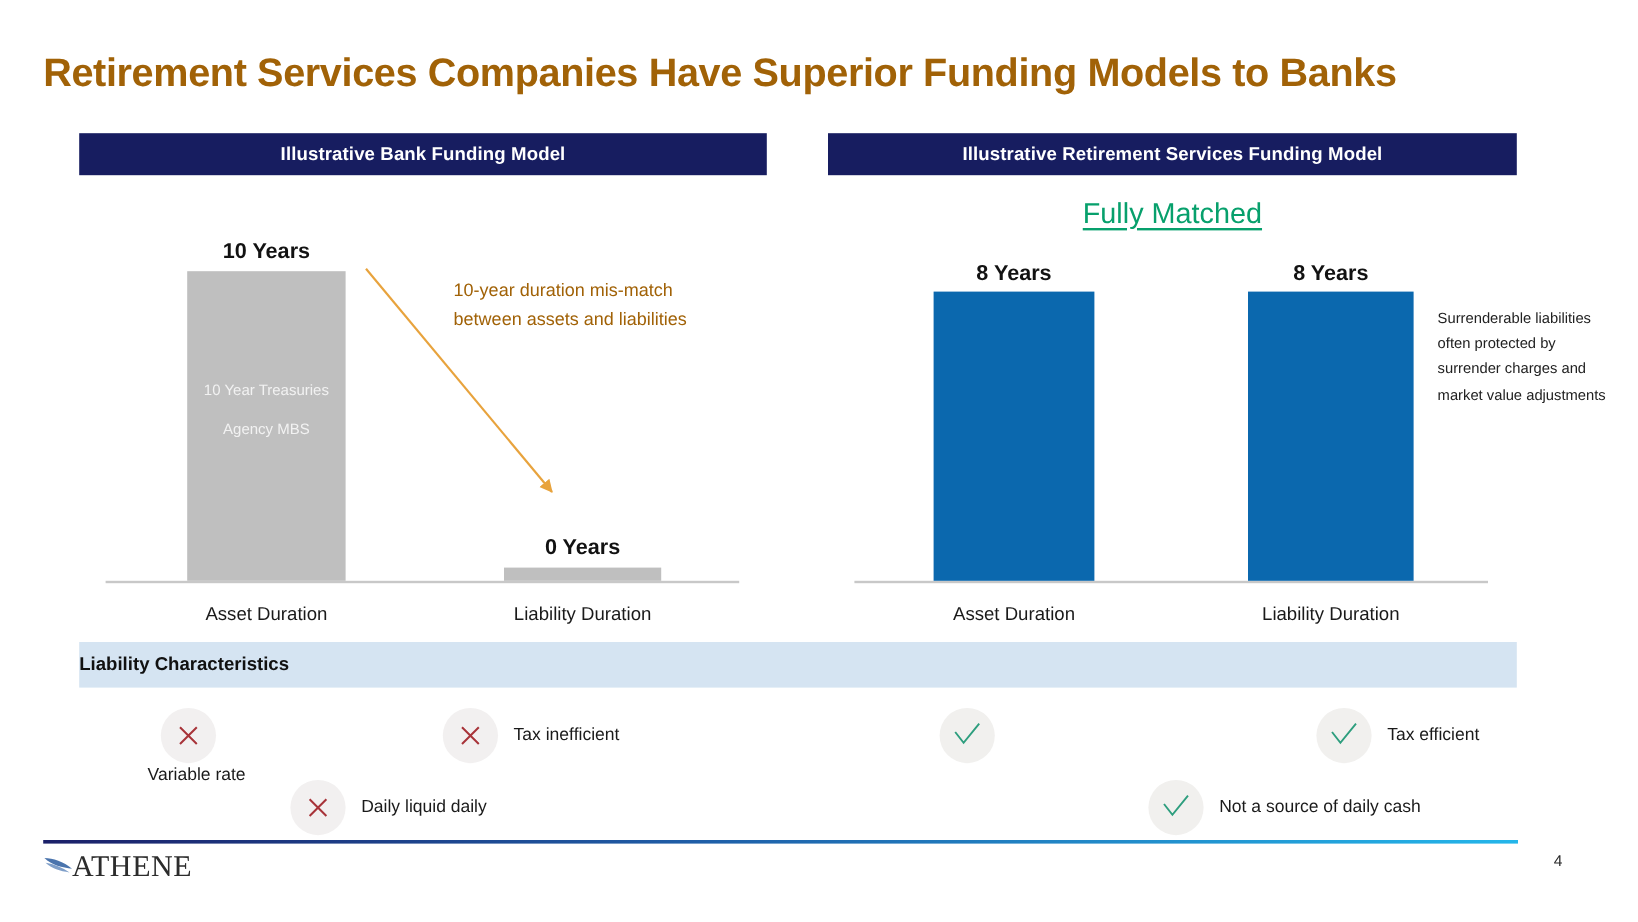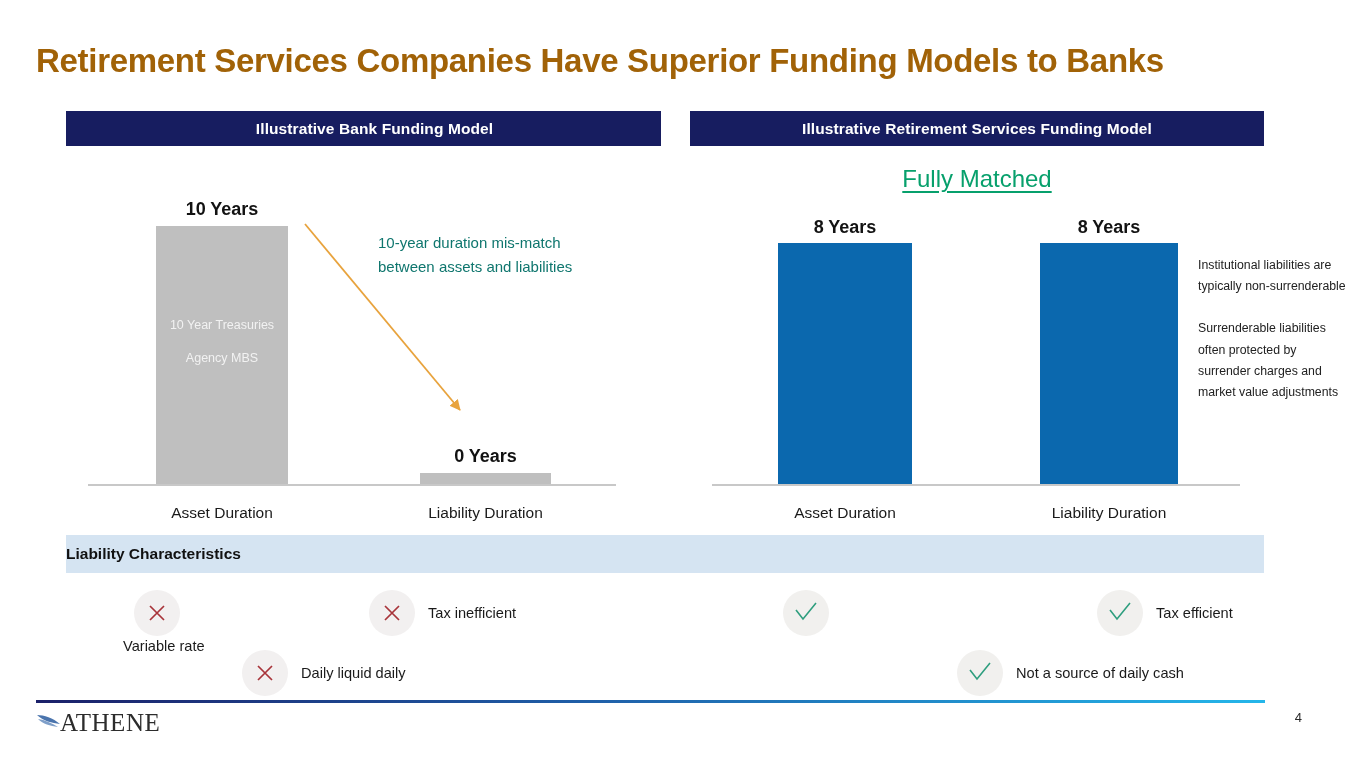--- a/index.html
+++ b/index.html
@@ -34,21 +34,21 @@
     height: 35px;
     background: #171d60;
     color: #ffffff;
     font-size: 15.5px;
     font-weight: bold;
     display: flex;
     align-items: center;
     justify-content: center;
     letter-spacing: 0.1px;
   }
-  #bank-header   { left: 66px;  top: 111px; width: 573px; padding-left: 22px; }
+  #bank-header   { left: 66px;  top: 111px; width: 573px; }
   #retire-header { left: 690px; top: 111px; width: 574px; }
 
   
   #fully-matched {
     position: absolute;
     left: 690px;
     top: 165px;
     width: 574px;
     text-align: center;
     font-size: 24px;
@@ -128,21 +128,21 @@
   #lbl-rs-liability   { left: 350px; width: 138px; }
 
   
   #mismatch-note {
     position: absolute;
     left: 378px;
     top: 231px;
     width: 230px;
     font-size: 15px;
     line-height: 24px;
-    color: #0f766e;
+    color: #a16207;
   }
   #mismatch-arrow {
     position: absolute;
     left: 290px;
     top: 210px;
     width: 200px;
     height: 225px;
     pointer-events: none;
   }
 
@@ -286,21 +286,20 @@
   <div id="val-rs-asset" class="bar-value">8 Years</div>
 
   <div id="bar-rs-liability" class="bar bar-blue"></div>
   <div id="val-rs-liability" class="bar-value">8 Years</div>
 
   <div id="lbl-rs-asset" class="axis-label">Asset Duration</div>
   <div id="lbl-rs-liability" class="axis-label">Liability Duration</div>
 </div>
 
 <div id="rs-notes">
-  <p>Institutional liabilities are typically non-surrenderable</p>
   <p>Surrenderable liabilities often protected by surrender charges and market value adjustments</p>
 </div>
 
 <div id="liability-band">
   <span>Liability Characteristics</span>
 </div>
 
 <div id="char-variable-rate" class="char-item">
   <span class="char-badge">
     <svg width="20" height="20" viewBox="0 0 20 20">

